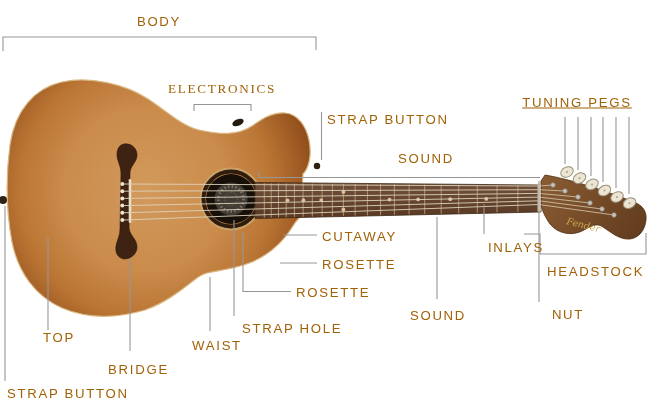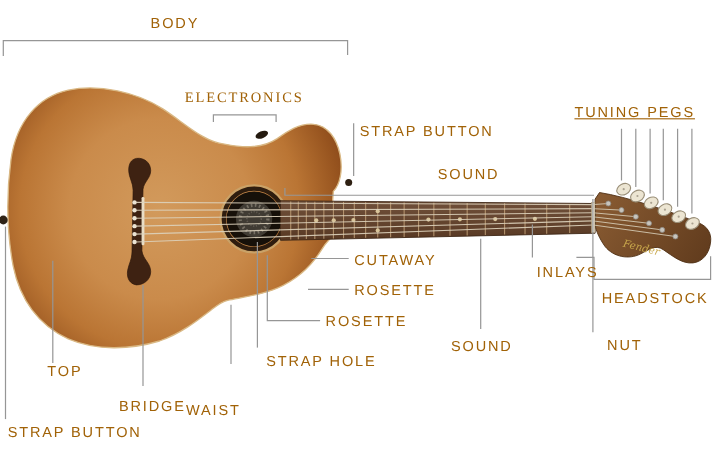--- a/index.html
+++ b/index.html
@@ -202,18 +202,18 @@
       <div class="label center" style="left: 577px; top: 102px; text-decoration: underline;">TUNING PEGS</div>
       <div class="label center" style="left: 426px; top: 158px;">SOUND</div>
       <div class="label left" style="left: 547px; top: 271px;">HEADSTOCK</div>
       <div class="label center" style="left: 568px; top: 314px;">NUT</div>
       <div class="label center" style="left: 484px; top: 247px; margin-left: 32px;">INLAYS</div>
       <div class="label center" style="left: 438px; top: 315px;">SOUND</div>
       <div class="label left" style="left: 322px; top: 236px;">CUTAWAY</div>
       <div class="label left" style="left: 322px; top: 264px;">ROSETTE</div>
       <div class="label left" style="left: 296px; top: 292px;">ROSETTE</div>
       <div class="label left" style="left: 242px; top: 328px;">STRAP HOLE</div>
-      <div class="label center" style="left: 194px; top: 345px; margin-top: 28px;">WAIST</div>
+      <div class="label center" style="left: 217px; top: 345px;">WAIST</div>
       <div class="label center" style="left: 129px; top: 369px; padding-left: 19px;">BRIDGE</div>
       <div class="label center" style="left: 48px; top: 337px; margin-left: 11px;">TOP</div>
       <div class="label left" style="left: 7px; top: 393px;">STRAP BUTTON</div>
     </div>
 </div>
 
 </body></html>

